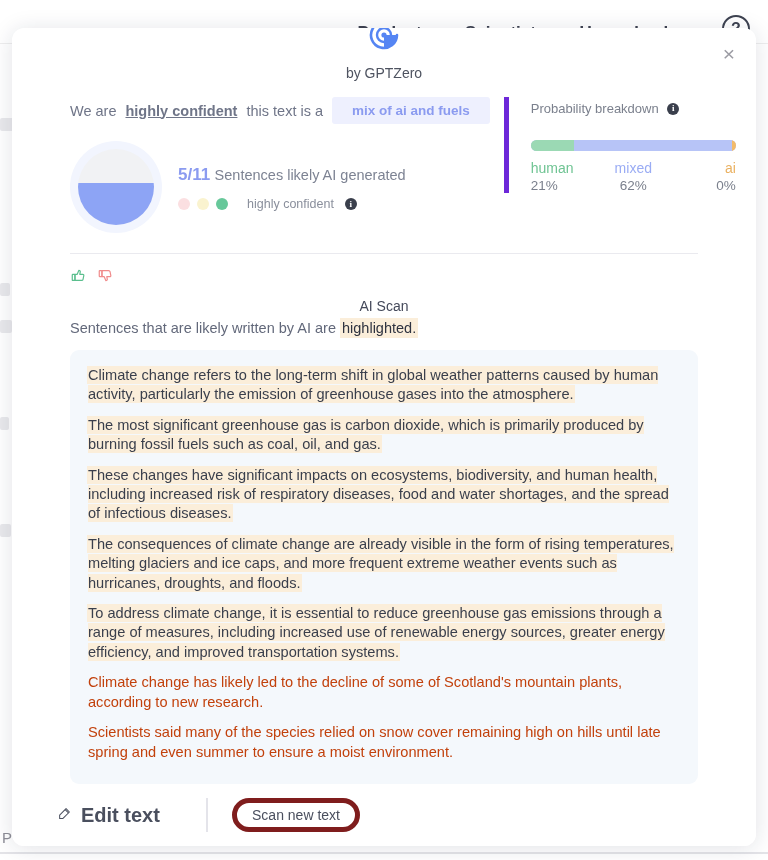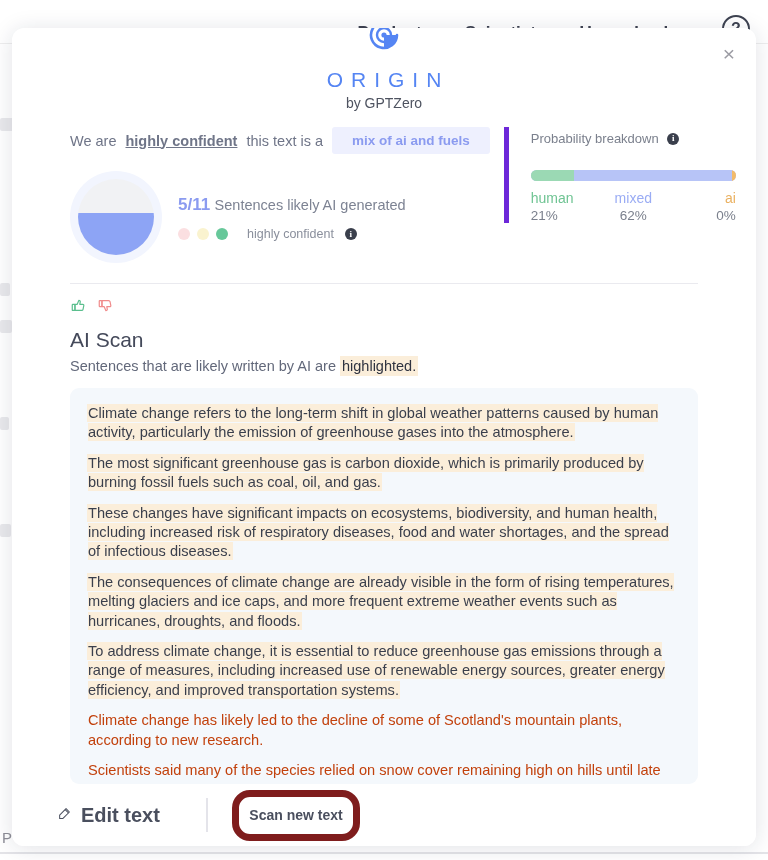--- a/index.html
+++ b/index.html
@@ -257,22 +257,23 @@
     margin: 13px 58px 0 58px;
     display: flex;
     gap: 10px;
   }
   .thumb-icon { width: 17px; height: 17px; cursor: pointer; }
 
   #scan-heading {
     margin: 14px 58px 0 58px;
   }
   #scan-title {
-    font-size: 21px;
+    font-size: 14px;
     color: #44495a;
+    text-align: center;
   }
   #scan-subtitle {
     margin-top: 6px;
     font-size: 14.5px;
     color: #62687a;
   }
   #scan-subtitle .hl-word {
     background: #fbeeda;
     color: #2f3340;
     padding: 2px 2px;
@@ -330,26 +331,26 @@
     font-size: 15px;
     color: #6a7080;
   }
   #footer-count {
     color: #f2a93b;
     font-weight: bold;
     font-size: 16px;
   }
   #scan-new-text-button {
     width: 128px;
-    height: 51px;
-    border: 7px solid #7f1d1d;
+    height: 34px;
+    border: 5px solid #7f1d1d;
     border-radius: 18px;
     display: flex; align-items: center; justify-content: center;
     font-size: 14px;
-    font-weight: bold;
+    font-weight: normal;
     color: #4a4f5e;
     background: #ffffff;
     cursor: pointer;
     margin-left: 24px;
   }
 </style>
 </head>
 <body>
 
 <div id="bg-page">
@@ -374,21 +375,20 @@
 
   <div id="logo-block">
     <div id="logo-mark">
       <svg width="38" height="38" viewBox="0 0 38 38" aria-hidden="true">
         <path d="M32 19 a13 13 0 1 1 -3.8 -9.2" fill="none" stroke="#5585f3" stroke-width="2.6" stroke-linecap="round"></path>
         <path d="M19 32 a13 13 0 0 0 13 -13 L19 19 Z" fill="#5585f3"></path>
         <circle cx="19" cy="19" r="7" fill="none" stroke="#5585f3" stroke-width="2.4"></circle>
         <circle cx="19" cy="19" r="2.6" fill="#5585f3"></circle>
       </svg>
     </div>
-    <div id="origin-wordmark">ORIGIN</div>
     <div id="by-gptzero">by GPTZero</div>
   </div>
 
   <div id="summary">
 
     <div id="summary-left">
       <div id="verdict-line">
         <span>We are</span>
         <span id="verdict-emph">highly confident</span>
         <span>this text is a</span>

